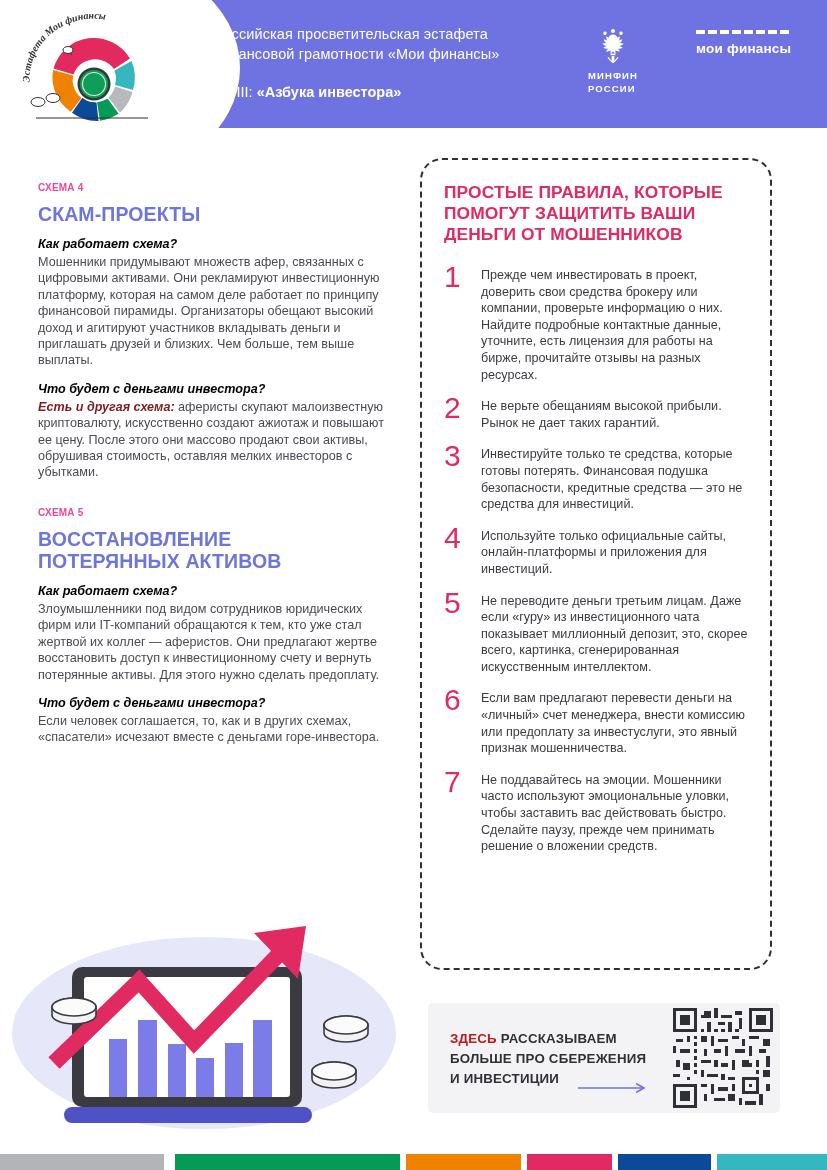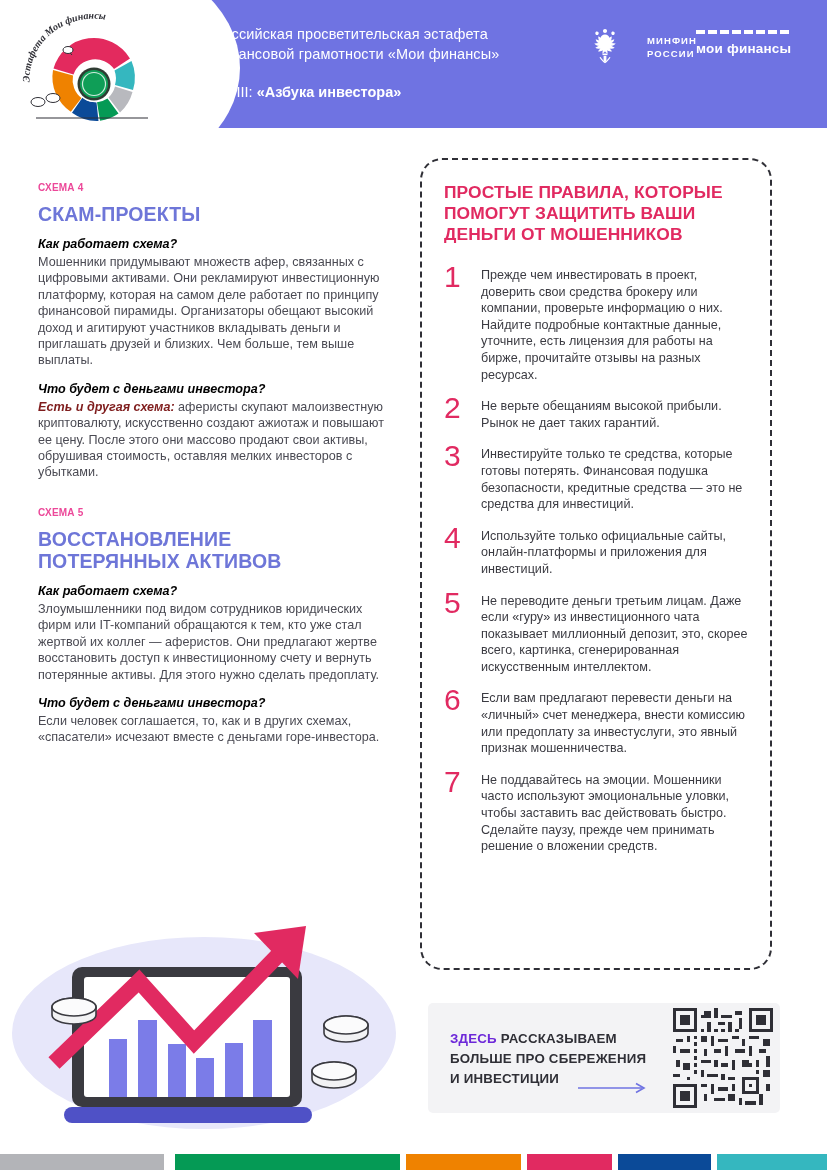--- a/index.html
+++ b/index.html
@@ -42,21 +42,21 @@
   }
   .header-stage{
     position:absolute;left:190px;top:84px;
     font-size:14.5px;color:#ffffff;
   }
   .header-stage .stage-label{font-weight:400;}
   .header-stage .stage-name{font-weight:700;}
 
   .minfin{
     position:absolute;left:588px;top:27px;
-    display:flex;align-items:center;gap:25px;
+    display:flex;align-items:center;gap:2px;flex-direction:column;
   }
   .minfin-emblem{width:34px;height:40px;}
   .minfin-words{
     color:#ffffff;font-size:9.5px;font-weight:700;letter-spacing:1.1px;line-height:13px;
   }
   .mf-brand{
     position:absolute;left:696px;top:30px;width:100px;
   }
   .mf-dashes{display:flex;gap:3px;margin-bottom:7px;}
   .mf-dashes i{display:block;width:9px;height:4px;background:#ffffff;}
@@ -117,21 +117,21 @@
   
   .qr-panel{
     position:absolute;left:428px;top:1003px;width:352px;height:110px;
     background:#f3f3f5;border-radius:5px;
   }
   .qr-text{
     position:absolute;left:22px;top:26px;width:225px;
     font-size:13.3px;font-weight:700;line-height:20px;color:#2f2f36;
     letter-spacing:.2px;
   }
-  .qr-text .hl{color:#6d28d9;}
+  .qr-text .hl{color:#b91c1c;}
   .qr-arrow{
     position:absolute;left:150px;top:79px;width:72px;height:12px;
   }
   .qr-code{
     position:absolute;right:7px;top:5px;width:100px;height:100px;
   }
 
   
   .colorbar{
     position:absolute;left:0;bottom:0;width:827px;height:16px;

